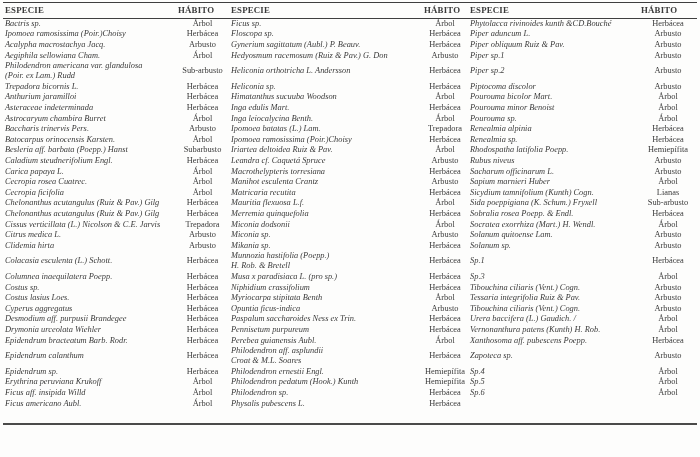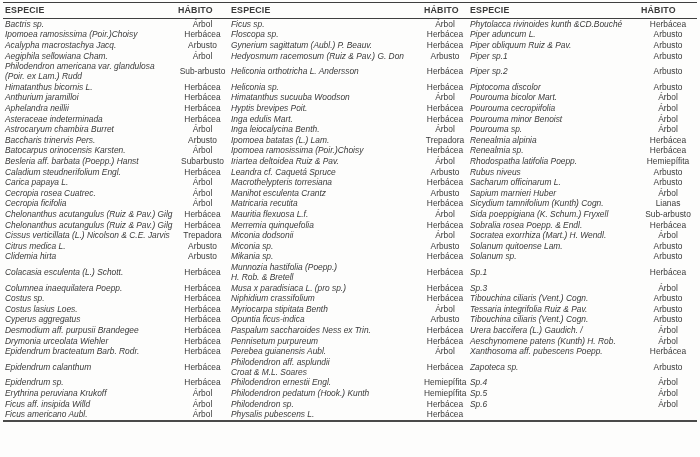--- a/index.html
+++ b/index.html
@@ -8,21 +8,21 @@
     width: 700px;
     height: 457px;
     background: #fdfdfc;
     overflow: hidden;
   }
   .page {
     width: 644px;
     height: 457px;
     box-sizing: border-box;
     padding: 2px 3px 0 3px;
-    font-family: Liberation Sans, sans-serif;
+    font-family: Liberation Serif, serif;
     color: #3a3a3a;
   }
   table.species-table {
     width: 694px;
     border-collapse: collapse;
     table-layout: fixed;
   }
   
   col.c-sp1 { width: 173px; }
   col.c-hb1 { width: 53px;  }
@@ -53,21 +53,21 @@
   td.species {
     font-style: italic;
     text-align: left;
     white-space: pre-line;
   }
   td.habit {
     font-style: normal;
     text-align: center;
     white-space: nowrap;
   }
-  tbody tr:last-child td { padding-bottom: 1px; }
+  tbody tr:last-child td { padding-bottom: 14px; }
   table.species-table { border-bottom: 2.8px solid #4a4a4a; }
 </style>
 </head>
 <body>
 
 <div class="page">
   <table class="species-table">
     <colgroup>
       <col class="c-sp1">
         <col class="c-hb1">
@@ -122,41 +122,33 @@
         <tr>
           <td class="species">Philodendron americana var. glandulosa
 (Poir. ex Lam.) Rudd</td>
           <td class="habit">Sub-arbusto</td>
           <td class="species">Heliconia orthotricha L. Andersson</td>
           <td class="habit">Herbácea</td>
           <td class="species">Piper sp.2</td>
           <td class="habit">Arbusto</td>
         </tr>
         <tr>
-          <td class="species">Himatanthus bicornis L.</td>
+          <td class="species">Trepadora bicornis L.</td>
           <td class="habit">Herbácea</td>
           <td class="species">Heliconia sp.</td>
           <td class="habit">Herbácea</td>
           <td class="species">Piptocoma discolor</td>
           <td class="habit">Arbusto</td>
         </tr>
         <tr>
           <td class="species">Anthurium jaramilloi</td>
           <td class="habit">Herbácea</td>
           <td class="species">Himatanthus sucuuba Woodson</td>
           <td class="habit">Árbol</td>
           <td class="species">Pourouma bicolor Mart.</td>
-          <td class="habit">Árbol</td>
-        </tr>
-        <tr>
-          <td class="species">Aphelandra neillii</td>
-          <td class="habit">Herbácea</td>
-          <td class="species">Hyptis brevipes Poit.</td>
-          <td class="habit">Herbácea</td>
-          <td class="species">Pourouma cecropiifolia</td>
           <td class="habit">Árbol</td>
         </tr>
         <tr>
           <td class="species">Asteraceae indeterminada</td>
           <td class="habit">Herbácea</td>
           <td class="species">Inga edulis Mart.</td>
           <td class="habit">Herbácea</td>
           <td class="species">Pourouma minor Benoist</td>
           <td class="habit">Árbol</td>
         </tr>
@@ -311,21 +303,21 @@
           <td class="species">Paspalum saccharoides Ness ex Trin.</td>
           <td class="habit">Herbácea</td>
           <td class="species">Urera baccifera (L.) Gaudich. /</td>
           <td class="habit">Árbol</td>
         </tr>
         <tr>
           <td class="species">Drymonia urceolata Wiehler</td>
           <td class="habit">Herbácea</td>
           <td class="species">Pennisetum purpureum</td>
           <td class="habit">Herbácea</td>
-          <td class="species">Aeschynomene patens (Kunth) H. Rob.</td>
+          <td class="species">Vernonanthura patens (Kunth) H. Rob.</td>
           <td class="habit">Árbol</td>
         </tr>
         <tr>
           <td class="species">Epidendrum bracteatum Barb. Rodr.</td>
           <td class="habit">Herbácea</td>
           <td class="species">Perebea guianensis Aubl.</td>
           <td class="habit">Árbol</td>
           <td class="species">Xanthosoma aff. pubescens Poepp.</td>
           <td class="habit">Herbácea</td>
         </tr>

